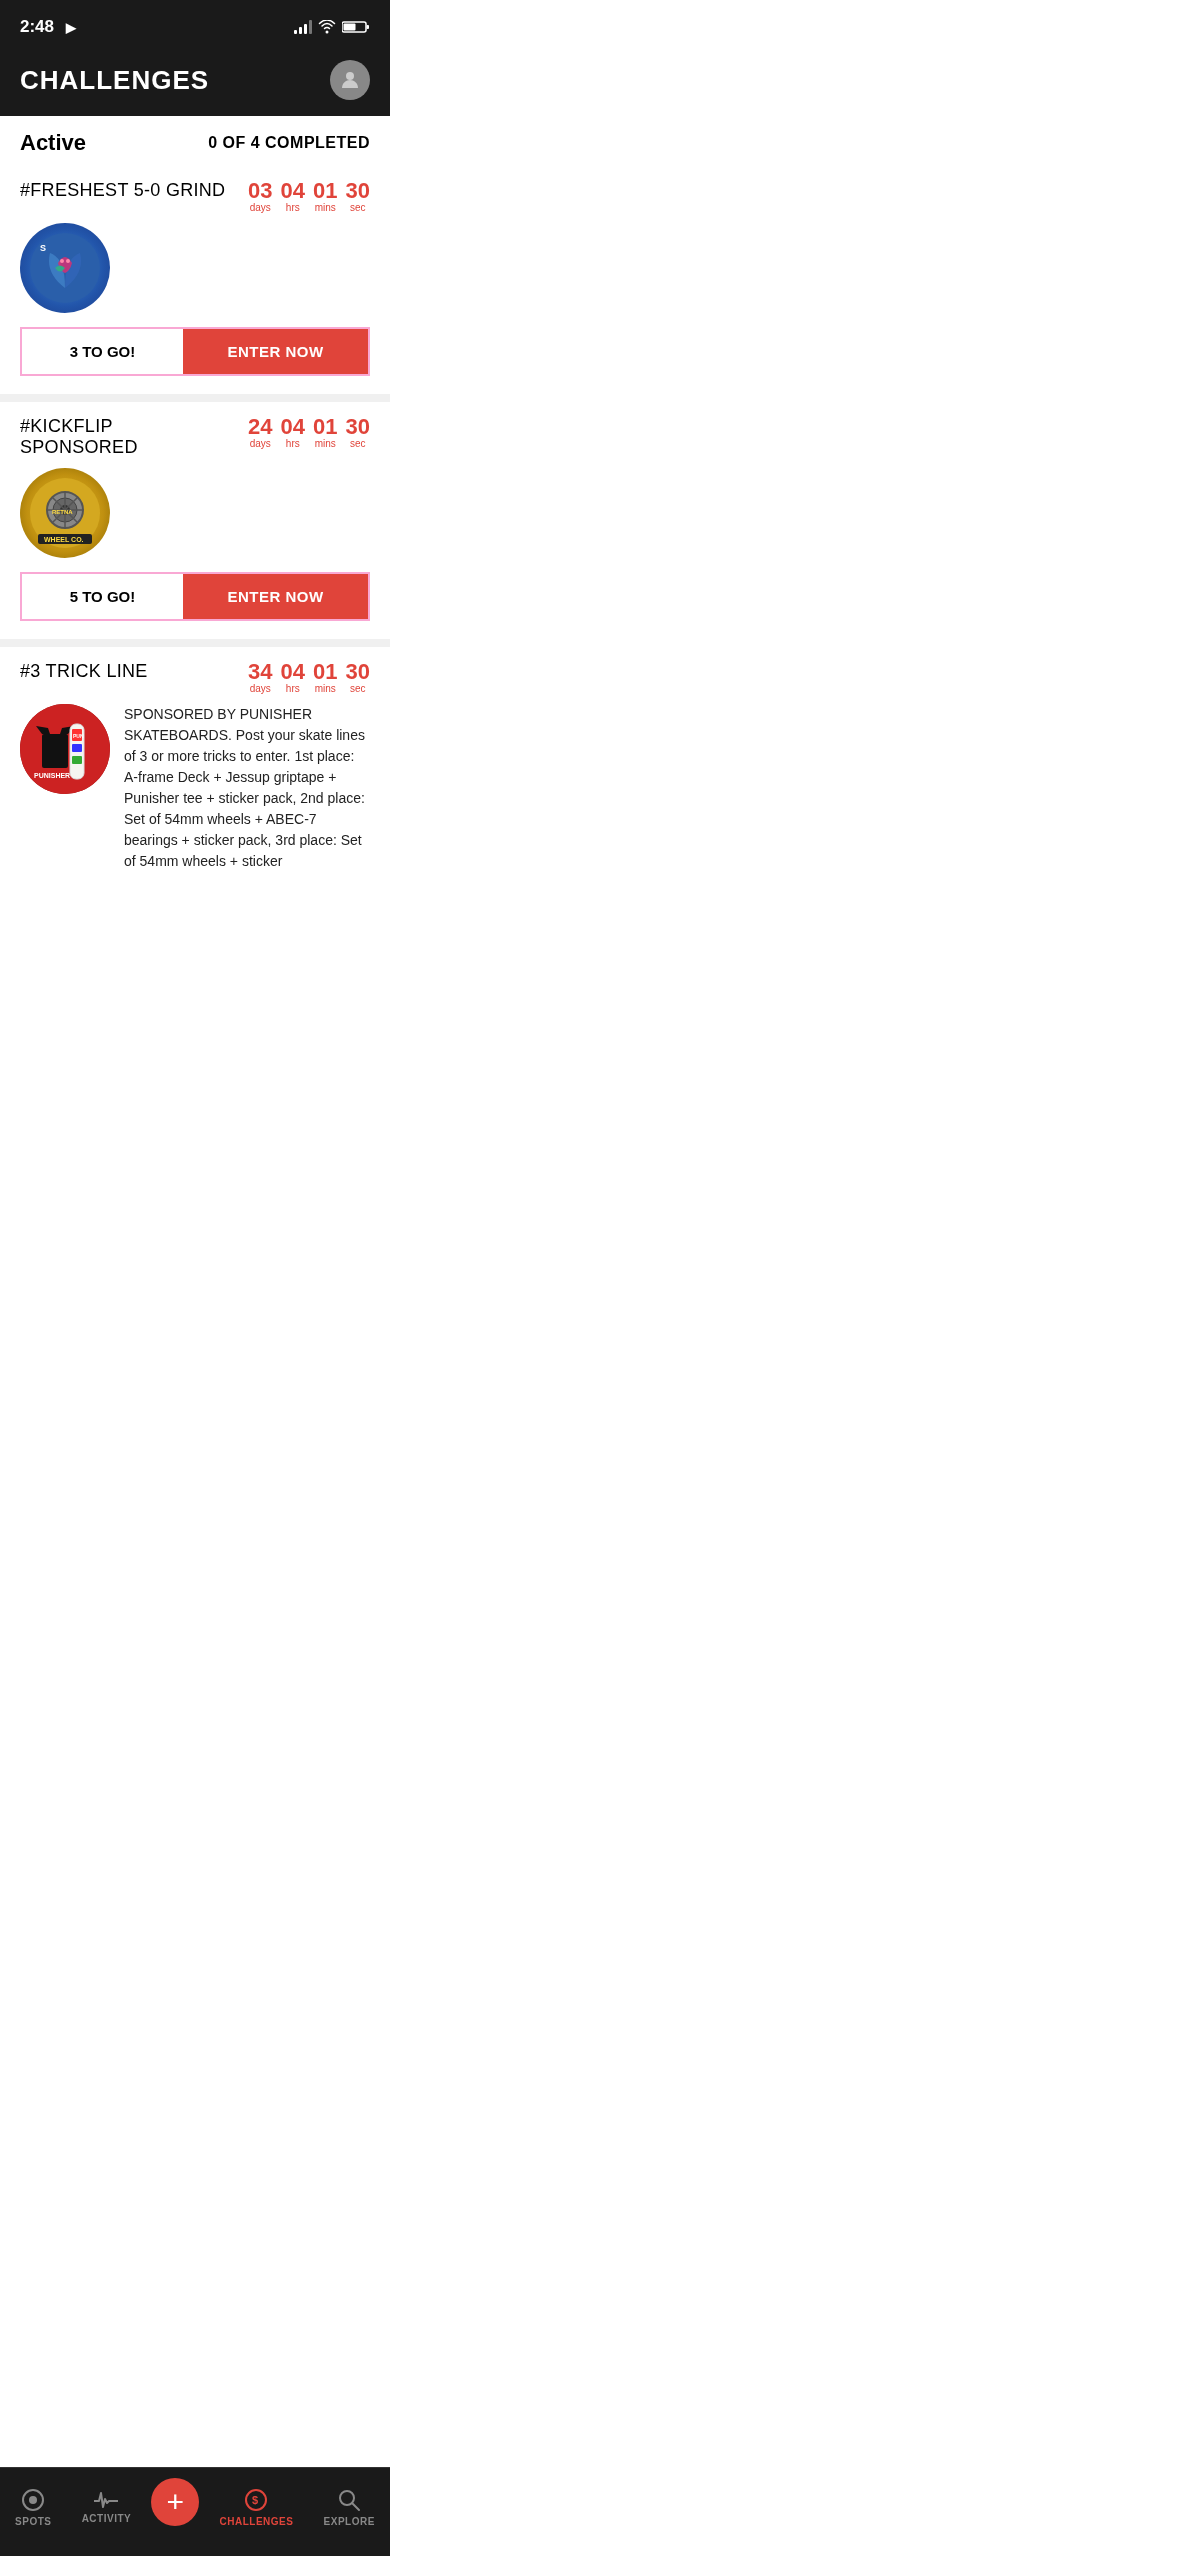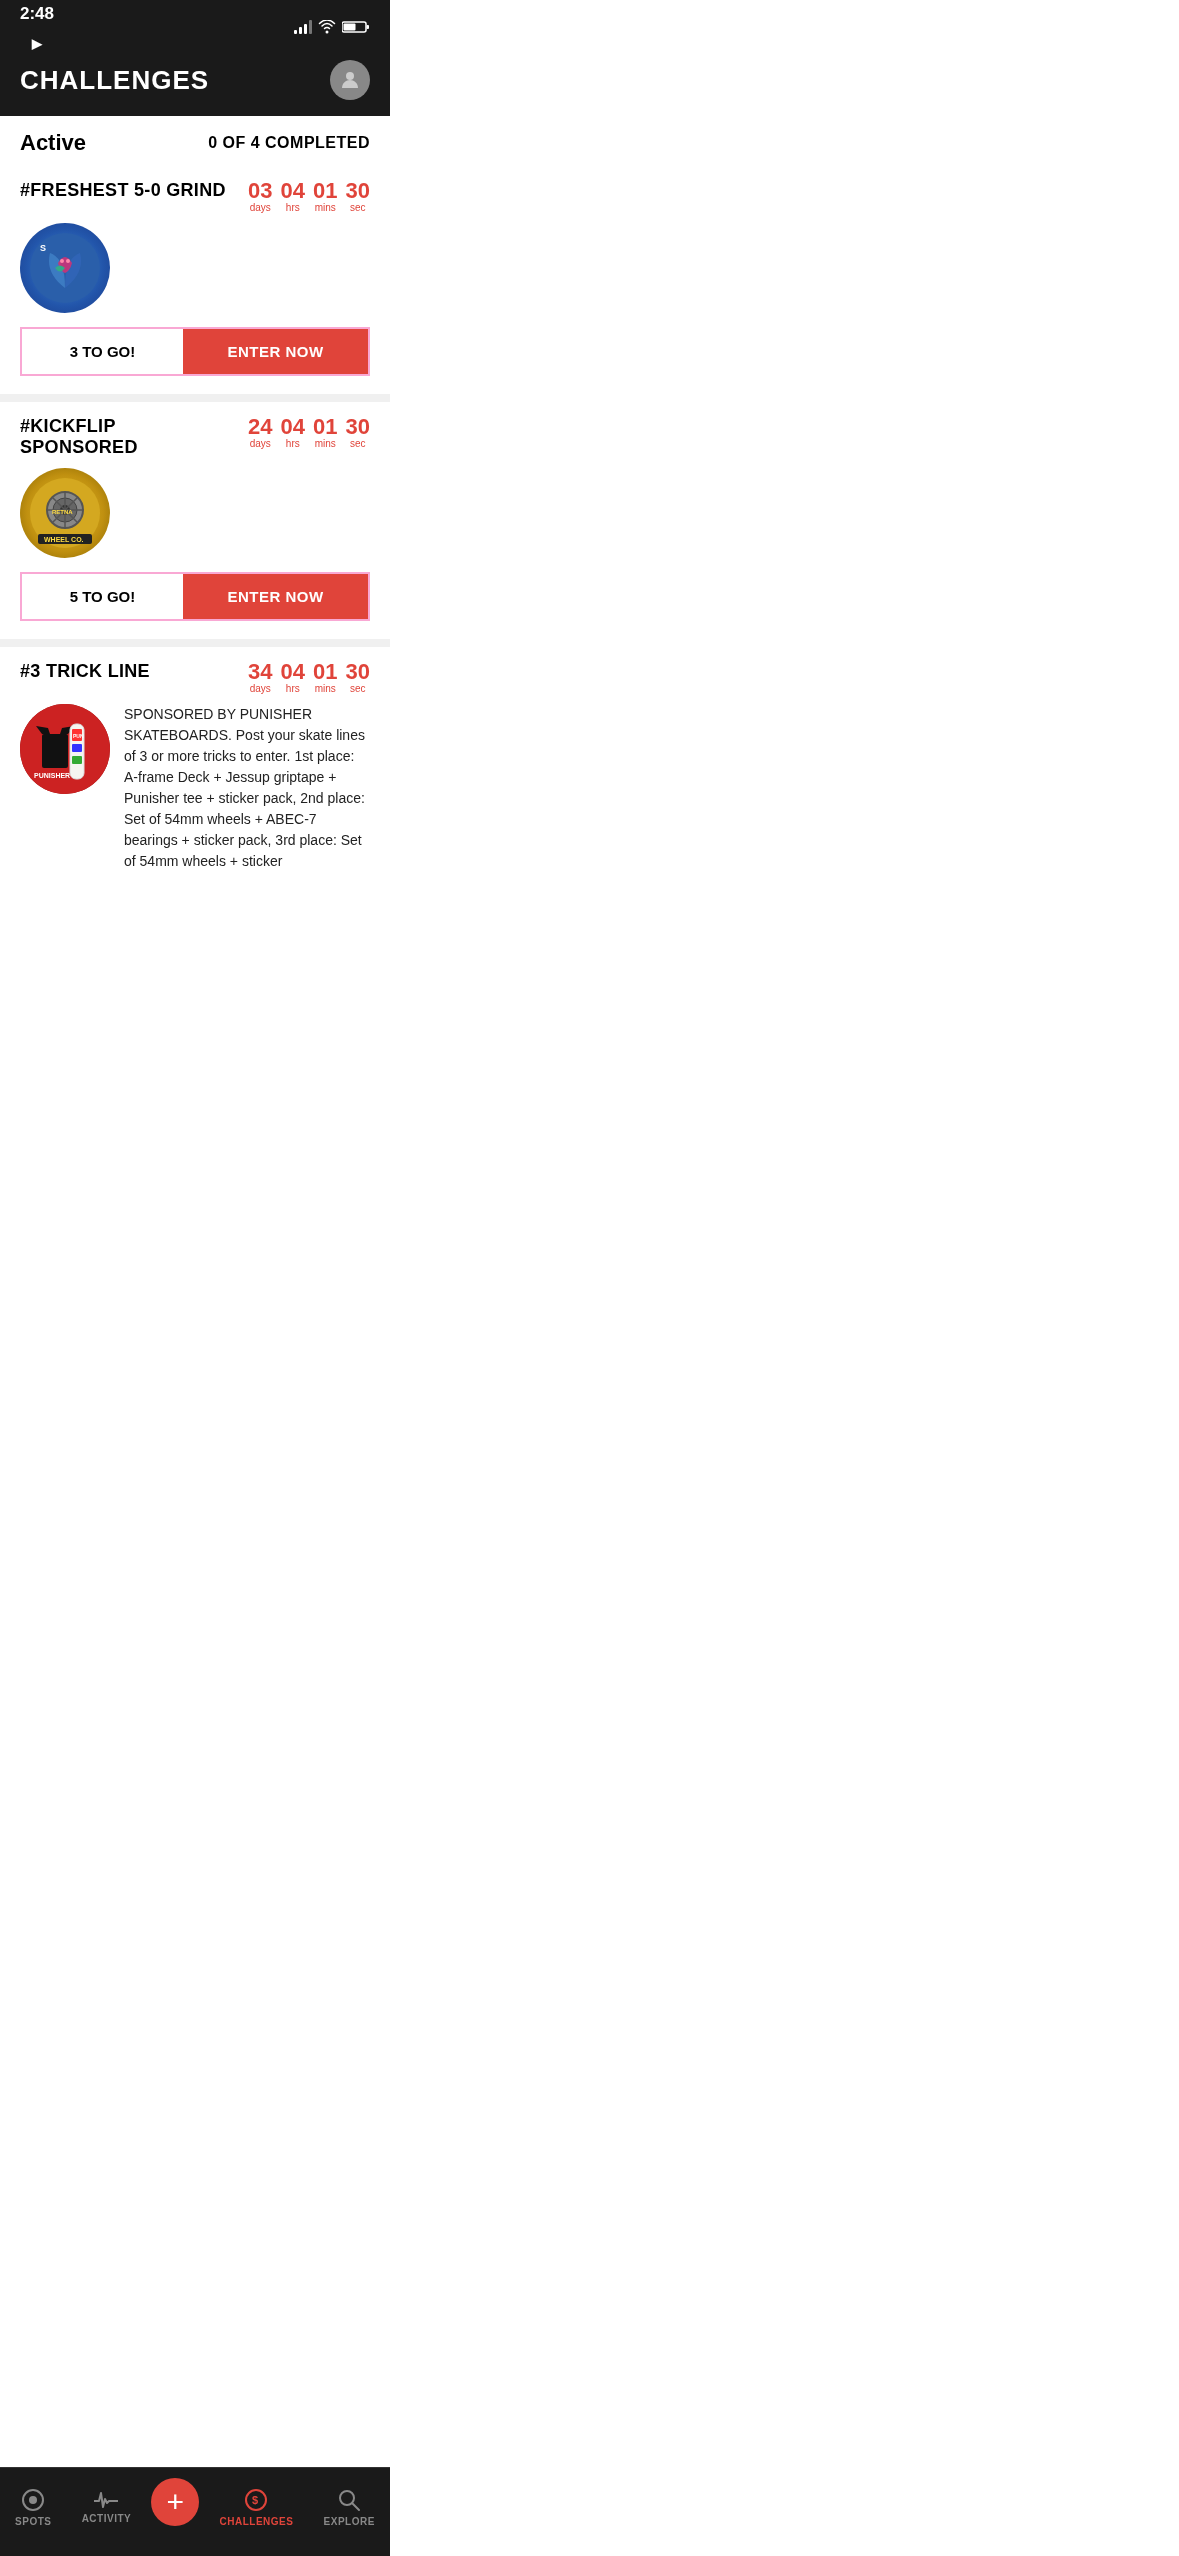--- a/index.html
+++ b/index.html
@@ -22,21 +22,20 @@
       justify-content: space-between;
       padding: 12px 20px 8px;
       height: 50px;
     }
     .status-time {
       font-size: 17px;
       font-weight: 600;
       display: flex;
       align-items: center;
       gap: 12px;
-      flex-direction: column;
     }
     .status-icons {
       display: flex;
       align-items: center;
       gap: 6px;
     }
     .signal-bars {
       display: flex;
       align-items: flex-end;
       gap: 2px;
@@ -99,21 +98,21 @@
       padding: 14px 20px 18px;
     }
     .challenge-title-row {
       display: flex;
       align-items: flex-start;
       justify-content: space-between;
       margin-bottom: 10px;
     }
     .challenge-title {
       font-size: 18px;
-      font-weight: 700;
+      font-weight: 400;
       letter-spacing: 0.3px;
       flex: 1;
     }
     .timer-group {
       display: flex;
       gap: 8px;
       align-items: flex-start;
       flex-shrink: 0;
       margin-left: 14px;
     }

